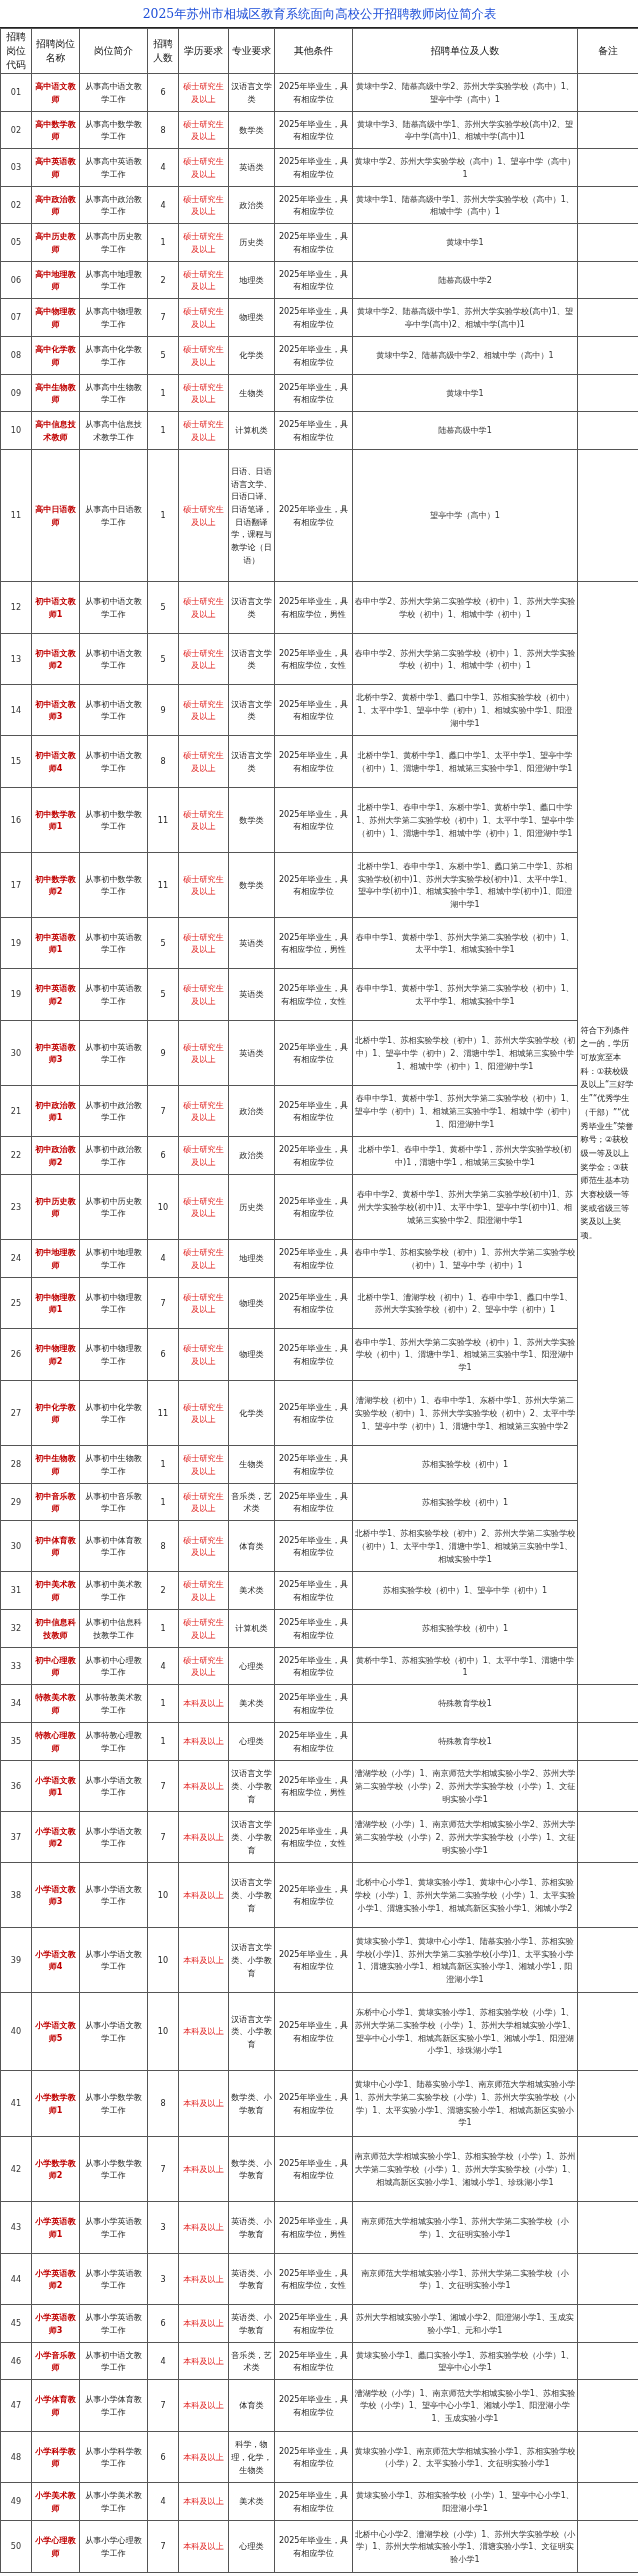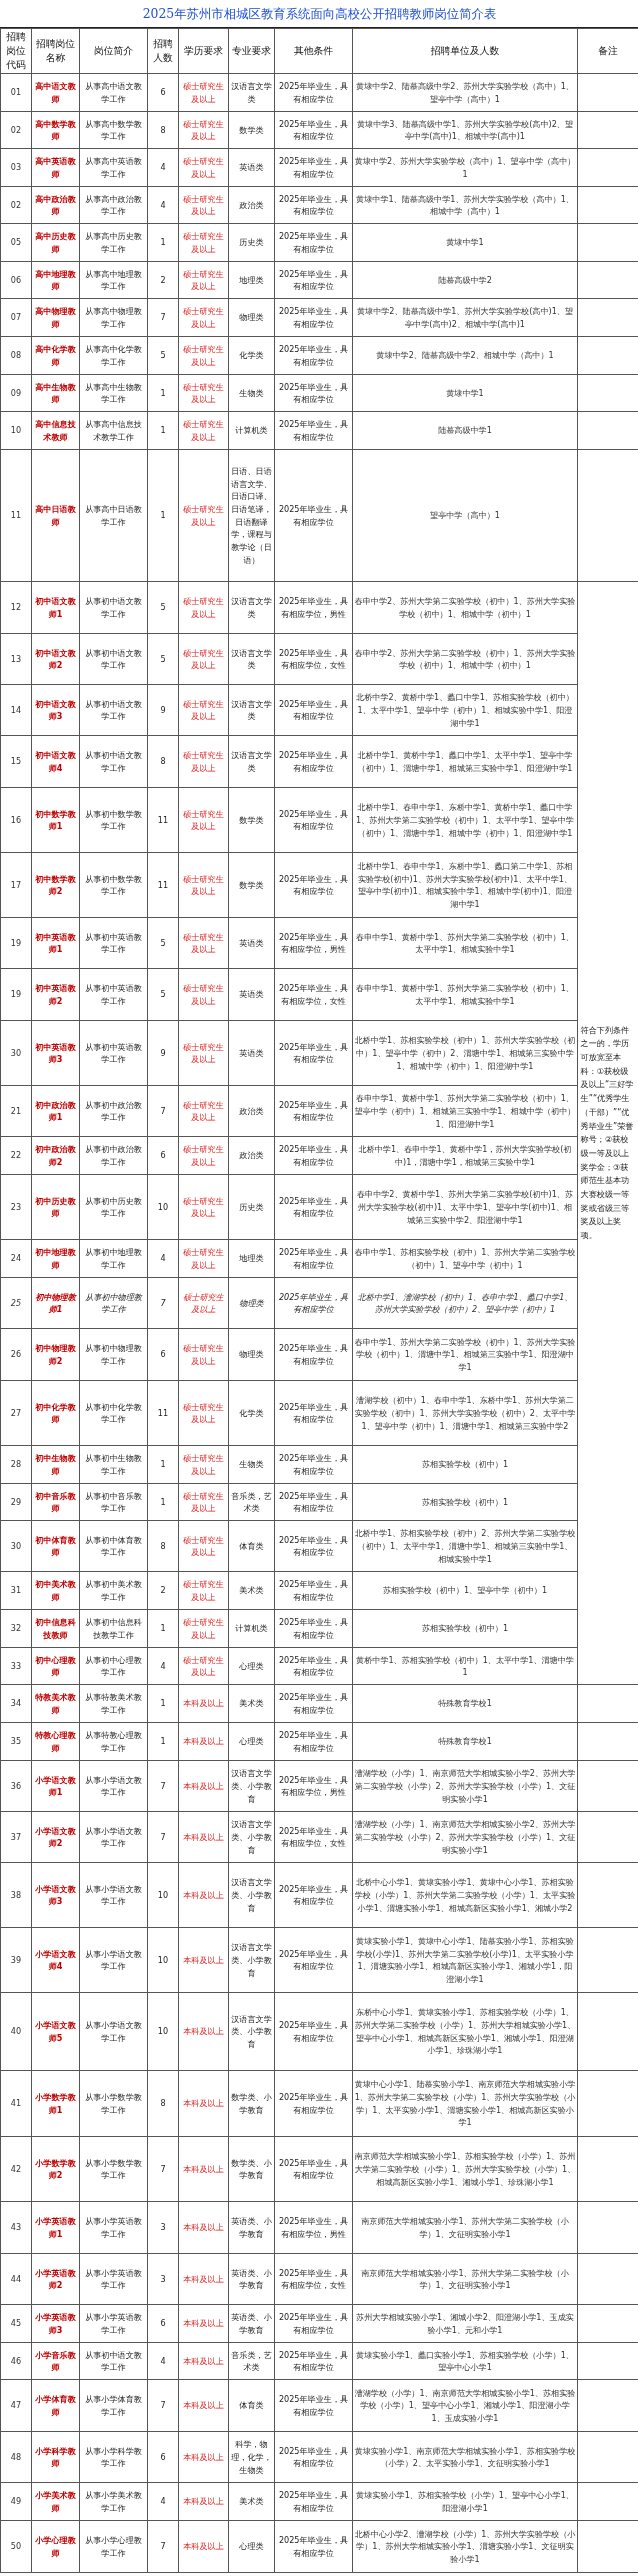--- a/index.html
+++ b/index.html
@@ -300,21 +300,21 @@
       <tr style="height: 38px;">
         <td class="code">24</td>
         <td class="pname">初中地理教师</td>
         <td class="intro">从事初中地理教学工作</td>
         <td class="count">4</td>
         <td class="edu">硕士研究生及以上</td>
         <td class="major">地理类</td>
         <td class="other">2025年毕业生，具有相应学位</td>
         <td class="units">春申中学1、苏相实验学校（初中）1、苏州大学第二实验学校（初中）1、望亭中学（初中）1</td>
       </tr>
-      <tr style="height: 51px; font-style: italic;">
+      <tr style="height: 51px;">
         <td class="code">25</td>
         <td class="pname">初中物理教师1</td>
         <td class="intro">从事初中物理教学工作</td>
         <td class="count">7</td>
         <td class="edu">硕士研究生及以上</td>
         <td class="major">物理类</td>
         <td class="other">2025年毕业生，具有相应学位</td>
         <td class="units">北桥中学1、漕湖学校（初中）1、春申中学1、蠡口中学1、苏州大学实验学校（初中）2、望亭中学（初中）1</td>
       </tr>
       <tr style="height: 52px;">

